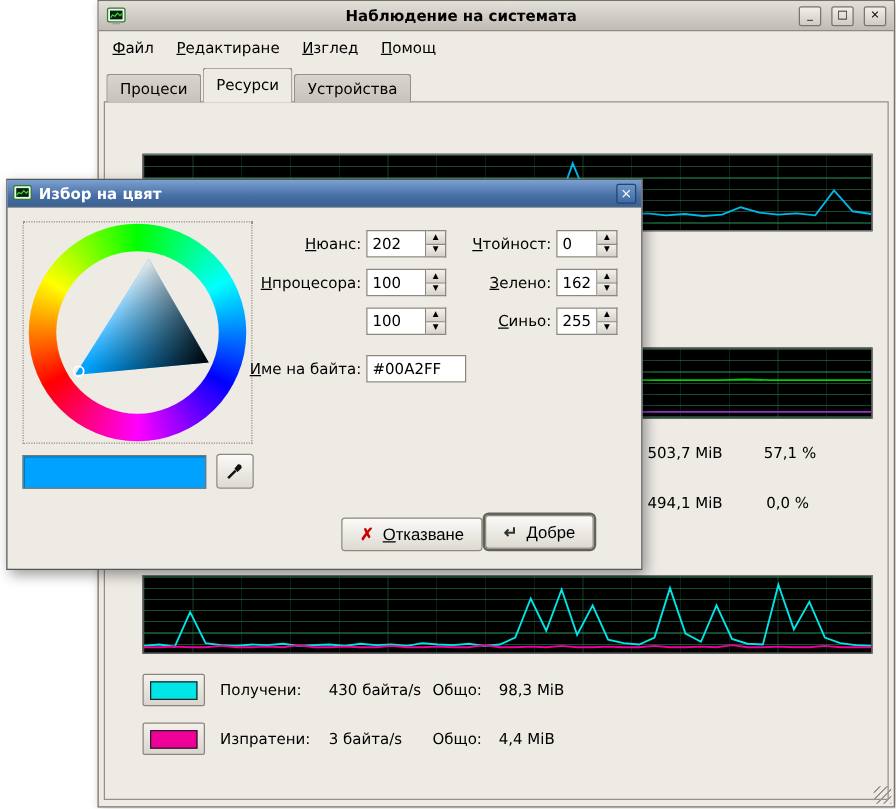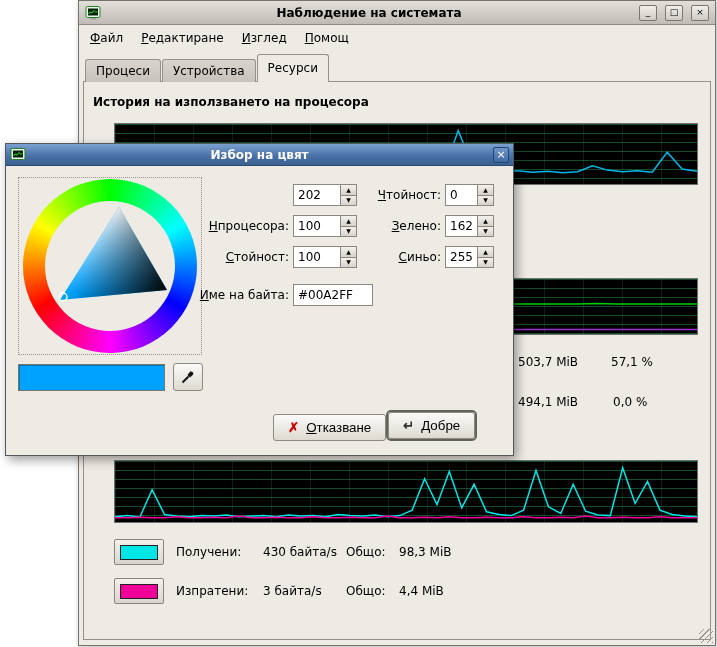--- a/index.html
+++ b/index.html
@@ -47,21 +47,21 @@
 
   .grip{position:absolute;right:2px;bottom:2px;width:14px;height:14px;z-index:2;
         background:repeating-linear-gradient(135deg,transparent 0 3px,#9a958d 3px 4px)}
 
   
   .dialog{position:absolute;left:5px;top:143px;width:509px;height:313px;background:#eeeae4;
           border:1px solid #54585c;box-shadow:3px 4px 10px rgba(0,0,0,.38);z-index:10}
   .dlg-titlebar{position:absolute;left:0;top:0;right:0;height:22px;
                 background:linear-gradient(#7ba1d0,#486fa6 60%,#3a618f);border-bottom:1px solid #2a4a74;
                 display:flex;align-items:center;padding:0 4px;gap:5px}
-  .dlg-titlebar .wtitle{flex:1;text-align:center;font-weight:bold;color:#fff}
+  .dlg-titlebar .wtitle{flex:1;font-weight:bold;color:#fff}
   .dlg-close{width:16px;height:16px;border:1px solid #1f4675;border-radius:2px;color:#fff;
              background:linear-gradient(#6f95c8,#3f6aa2);display:flex;align-items:center;justify-content:center;
              font-size:11px;line-height:1}
 
   .wheel-block{position:absolute;left:12px;top:33px;width:184px;height:178px;border:1px dotted #979289}
   .ring{position:absolute;left:4px;top:1px;width:174px;height:174px;border-radius:50%;
         background:conic-gradient(#00ff00,#00ffff 60deg,#0000ff 120deg,#ff00ff 180deg,#ff0000 240deg,#ffff00 300deg,#00ff00 360deg)}
   .ring-hole{position:absolute;left:26px;top:23px;width:130px;height:130px;border-radius:50%;background:#eeeae4}
   .tri-svg{position:absolute;left:0;top:0}
 
@@ -111,25 +111,24 @@
       <span class="menu-item"><span class="u">Ф</span><span>айл</span></span>
       <span class="menu-item"><span class="u">Р</span><span>едактиране</span></span>
       <span class="menu-item"><span class="u">И</span><span>зглед</span></span>
       <span class="menu-item"><span class="u">П</span><span>омощ</span></span>
     </div>
 
     <div class="page-frame"></div>
 
     <div class="tabstrip">
       <span class="tab">Процеси</span>
+      <span class="tab active">Ресурси</span>
       <span class="tab">Устройства</span>
-      <span class="tab active">Ресурси</span>
-    </div>
-
-    <div class="section-title">История на използването на процесора</div>
+    </div>
+
 
     <div class="chart" id="cpu-chart">
         <svg width="582" height="60">
           <polyline points="0.0,47.2 14.9,48.3 29.8,46.1 44.8,47.7 59.7,48.8 74.6,46.7 89.5,48.3 104.5,47.2 119.4,49.4 134.3,47.7 149.2,45.6 164.2,47.2 179.1,48.3 194.0,46.7 208.9,48.8 223.8,47.7 238.8,46.1 253.7,48.3 268.6,47.2 283.5,48.8 298.5,46.7 313.4,47.7 328.3,48.3 343.2,6.7 358.2,42.9 373.1,46.1 388.0,47.7 402.9,46.7 417.8,48.3 432.8,47.2 447.7,48.8 462.6,47.7 477.5,41.8 492.5,46.1 507.4,47.7 522.3,46.7 537.2,48.3 552.2,28.3 567.1,45.0 582.0,47.2" fill="none" stroke="#00b8e8" stroke-width="1.5"></polyline>
         </svg>
       </div>
     <div class="chart" id="mem-chart">
         <svg width="582" height="55">
           <polyline points="0.0,25.1 20.1,25.1 40.1,25.1 60.2,25.1 80.3,24.6 100.3,25.1 120.4,25.1 140.5,25.1 160.6,25.1 180.6,25.1 200.7,24.6 220.8,25.1 240.8,25.1 260.9,25.1 281.0,25.1 301.0,25.1 321.1,25.1 341.2,24.6 361.2,25.1 381.3,25.1 401.4,25.1 421.4,25.1 441.5,25.1 461.6,25.1 481.7,24.6 501.7,25.1 521.8,25.1 541.9,25.1 561.9,25.1 582.0,25.1" fill="none" stroke="#00cc00" stroke-width="1.5"></polyline>
           <polyline points="0.0,50.5 20.1,50.5 40.1,50.5 60.2,50.5 80.3,50.5 100.3,50.5 120.4,50.5 140.5,50.5 160.6,50.5 180.6,50.5 200.7,50.5 220.8,50.5 240.8,50.5 260.9,50.5 281.0,50.5 301.0,50.5 321.1,50.5 341.2,50.5 361.2,50.5 381.3,50.5 401.4,50.5 421.4,50.5 441.5,50.5 461.6,50.5 481.7,50.5 501.7,50.5 521.8,50.5 541.9,50.5 561.9,50.5 582.0,50.5" fill="none" stroke="#9b30d0" stroke-width="1.5"></polyline>
@@ -202,38 +201,38 @@
 
     <div class="preview" style="background: rgb(0, 162, 255);"></div>
 
     <div class="dropper-btn">
       <svg width="16" height="16">
         <path d="M2.5 13.5 L8.5 7.5" stroke="#111" stroke-width="2" fill="none"></path>
         <path d="M7.5 6 L10 8.5 L13.2 5.5 A2.3 2.3 0 0 0 10.2 2.6 Z" fill="#111"></path>
       </svg>
     </div>
 
+    <span class="flabel" style="left:150px;top:44px;width:133px"><span class="u">Н</span><span>юанс:</span></span>
     <div class="spin" style="left:287px;top:40px;width:64px">
       <input class="spin-input" value="202" style="">
       <div class="spin-btns">
         <div class="spin-btn">▲</div>
         <div class="spin-btn">▼</div>
       </div>
     </div>
 
     <span class="flabel" style="left:150px;top:75px;width:133px"><span class="u">Н</span><span>процесора:</span></span>
     <div class="spin" style="left:287px;top:71px;width:64px">
       <input class="spin-input" value="100" style="">
       <div class="spin-btns">
         <div class="spin-btn">▲</div>
         <div class="spin-btn">▼</div>
       </div>
     </div>
 
-    <span class="flabel" style="left:150px;top:106px;width:133px"><span class="u">С</span><span>тойност:</span></span>
     <div class="spin" style="left:287px;top:102px;width:64px">
       <input class="spin-input" value="100" style="">
       <div class="spin-btns">
         <div class="spin-btn">▲</div>
         <div class="spin-btn">▼</div>
       </div>
     </div>
 
     <span class="flabel" style="left:325px;top:44px;width:110px"><span class="u">Ч</span><span>тойност:</span></span>
     <div class="spin" style="left:439px;top:40px;width:49px">

